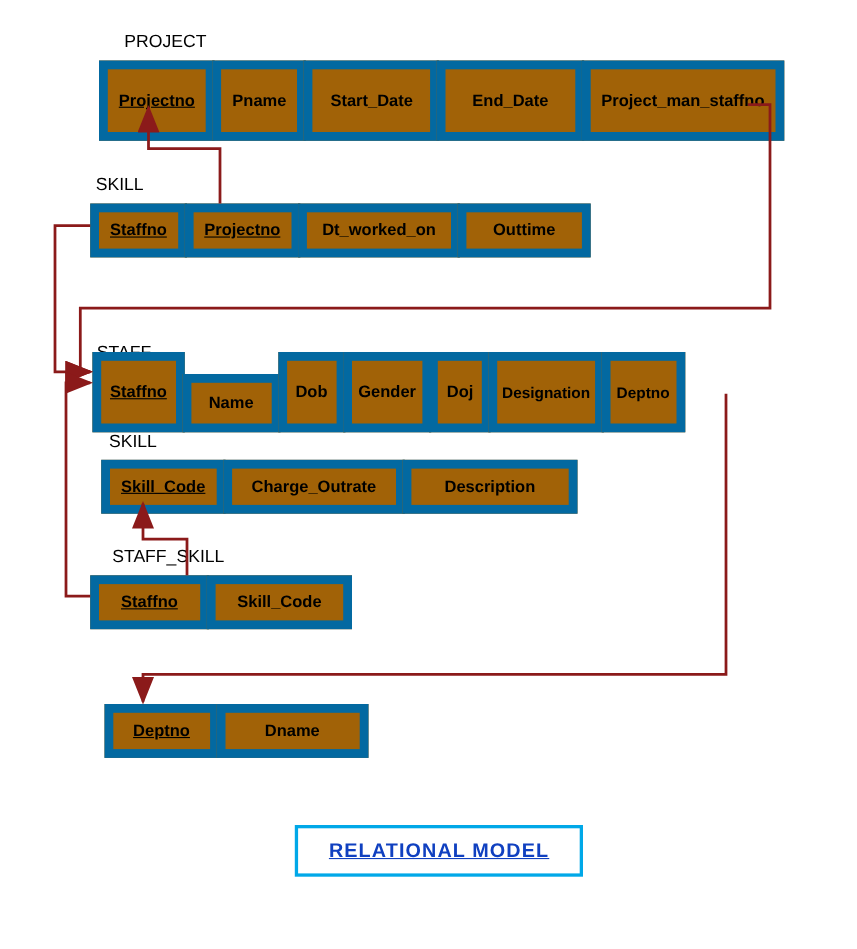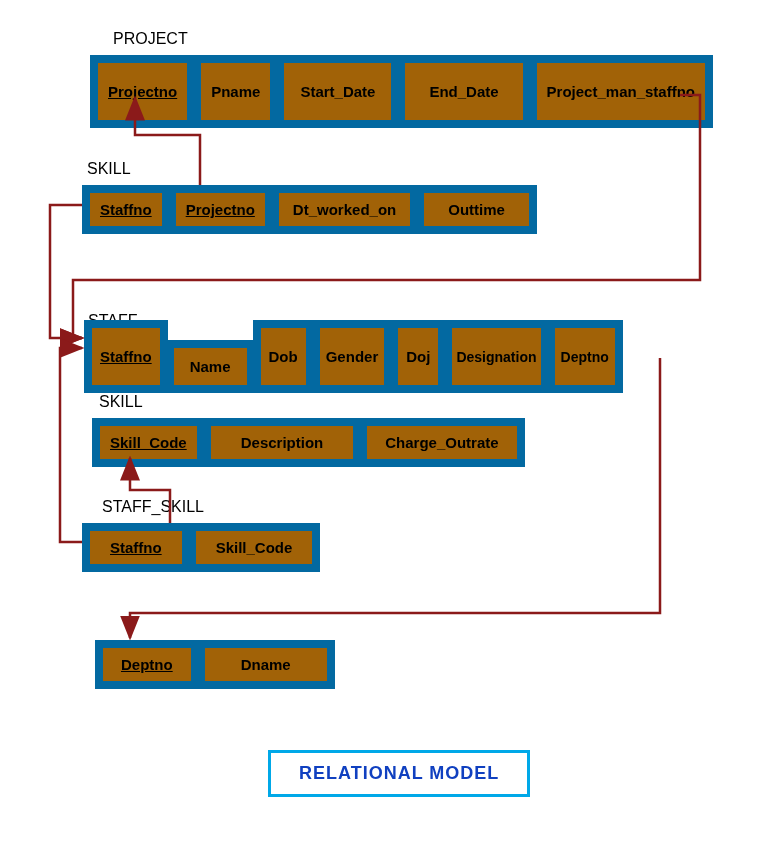--- a/index.html
+++ b/index.html
@@ -32,20 +32,21 @@
       position: absolute;
     }
     .footer-label {
       position: absolute;
       border: 3px solid #00a8e8;
       padding: 10px 28px;
       color: #1040c0;
       font-weight: bold;
       font-size: 18px;
       letter-spacing: 1px;
+      text-decoration: underline;
     }
     svg.arrows {
       position: absolute;
       top: 0;
       left: 0;
       width: 779px;
       height: 863px;
       pointer-events: none;
     }
   </style>
@@ -76,22 +77,22 @@
   <div class="cell" style="padding:20px 8px;">Dob</div>
   <div class="cell" style="padding:8px 6px;">Gender</div>
   <div class="cell" style="padding:2px 8px;">Doj</div>
   <div class="cell" style="padding:8px 4px;font-size:14px;text-align:center;">Designation</div>
   <div class="cell" style="padding:8px 6px;font-size:14px;">Deptno</div>
 </div>
 
 <div class="name-label" style="left:99px; top:393px;">SKILL</div>
 <div class="table" style="left:92px; top:418px;">
   <div class="cell underlined">Skill_Code</div>
+  <div class="cell" style="padding:8px 18px;">Charge_Outrate</div>
   <div class="cell" style="padding:8px 30px;">Description</div>
-  <div class="cell" style="padding:8px 18px;">Charge_Outrate</div>
 </div>
 
 <div class="name-label" style="left:102px; top:498px;">STAFF_SKILL</div>
 <div class="table" style="left:82px; top:523px;">
   <div class="cell underlined" style="padding:8px 20px;">Staffno</div>
   <div class="cell" style="padding:8px 20px;">Skill_Code</div>
 </div>
 
 <div class="table" style="left:95px; top:640px;">
   <div class="cell underlined" style="padding:8px 18px;">Deptno</div>

